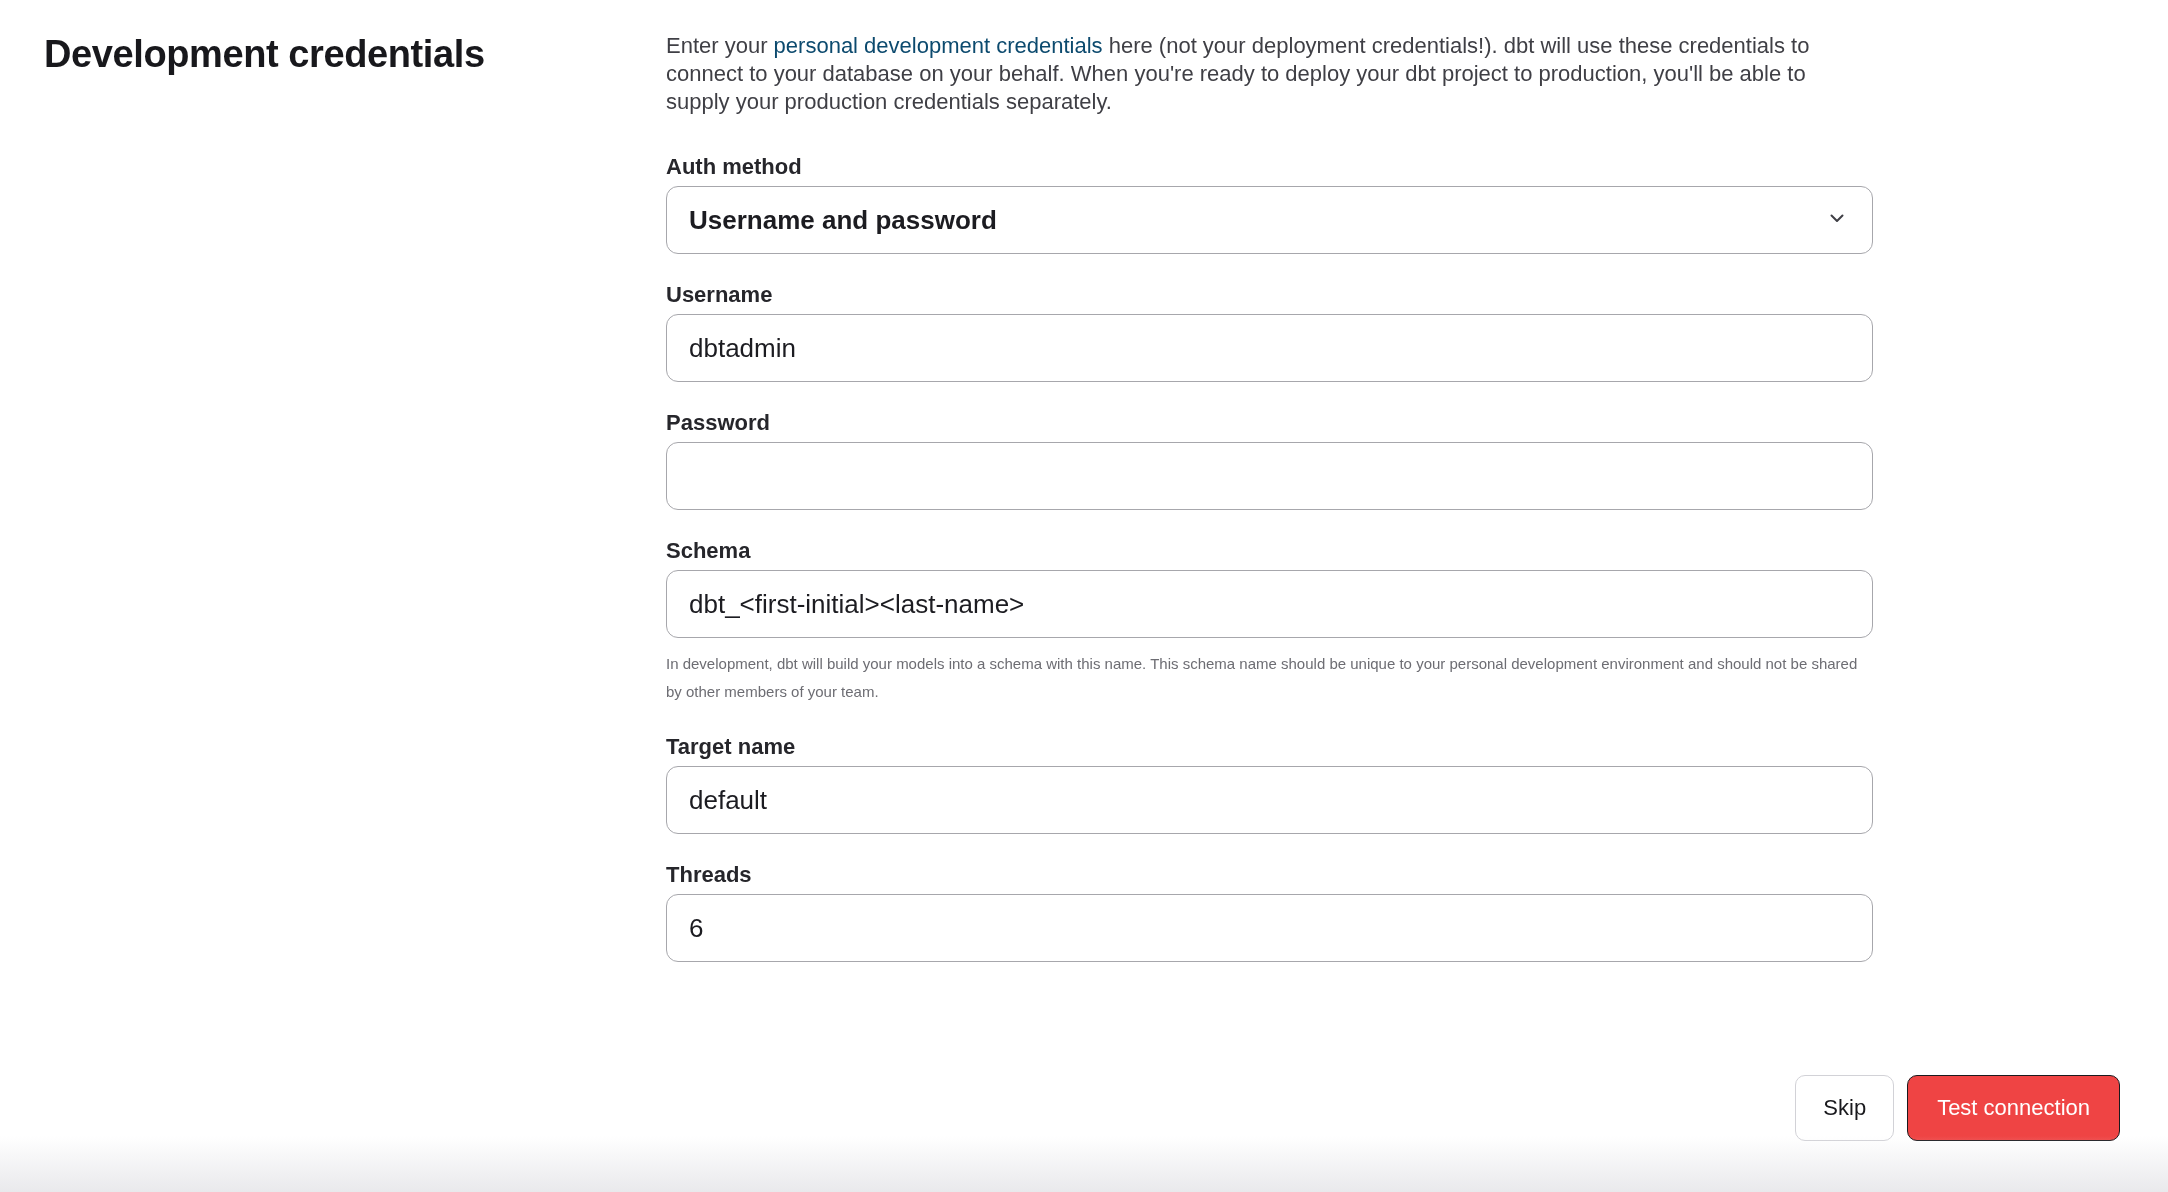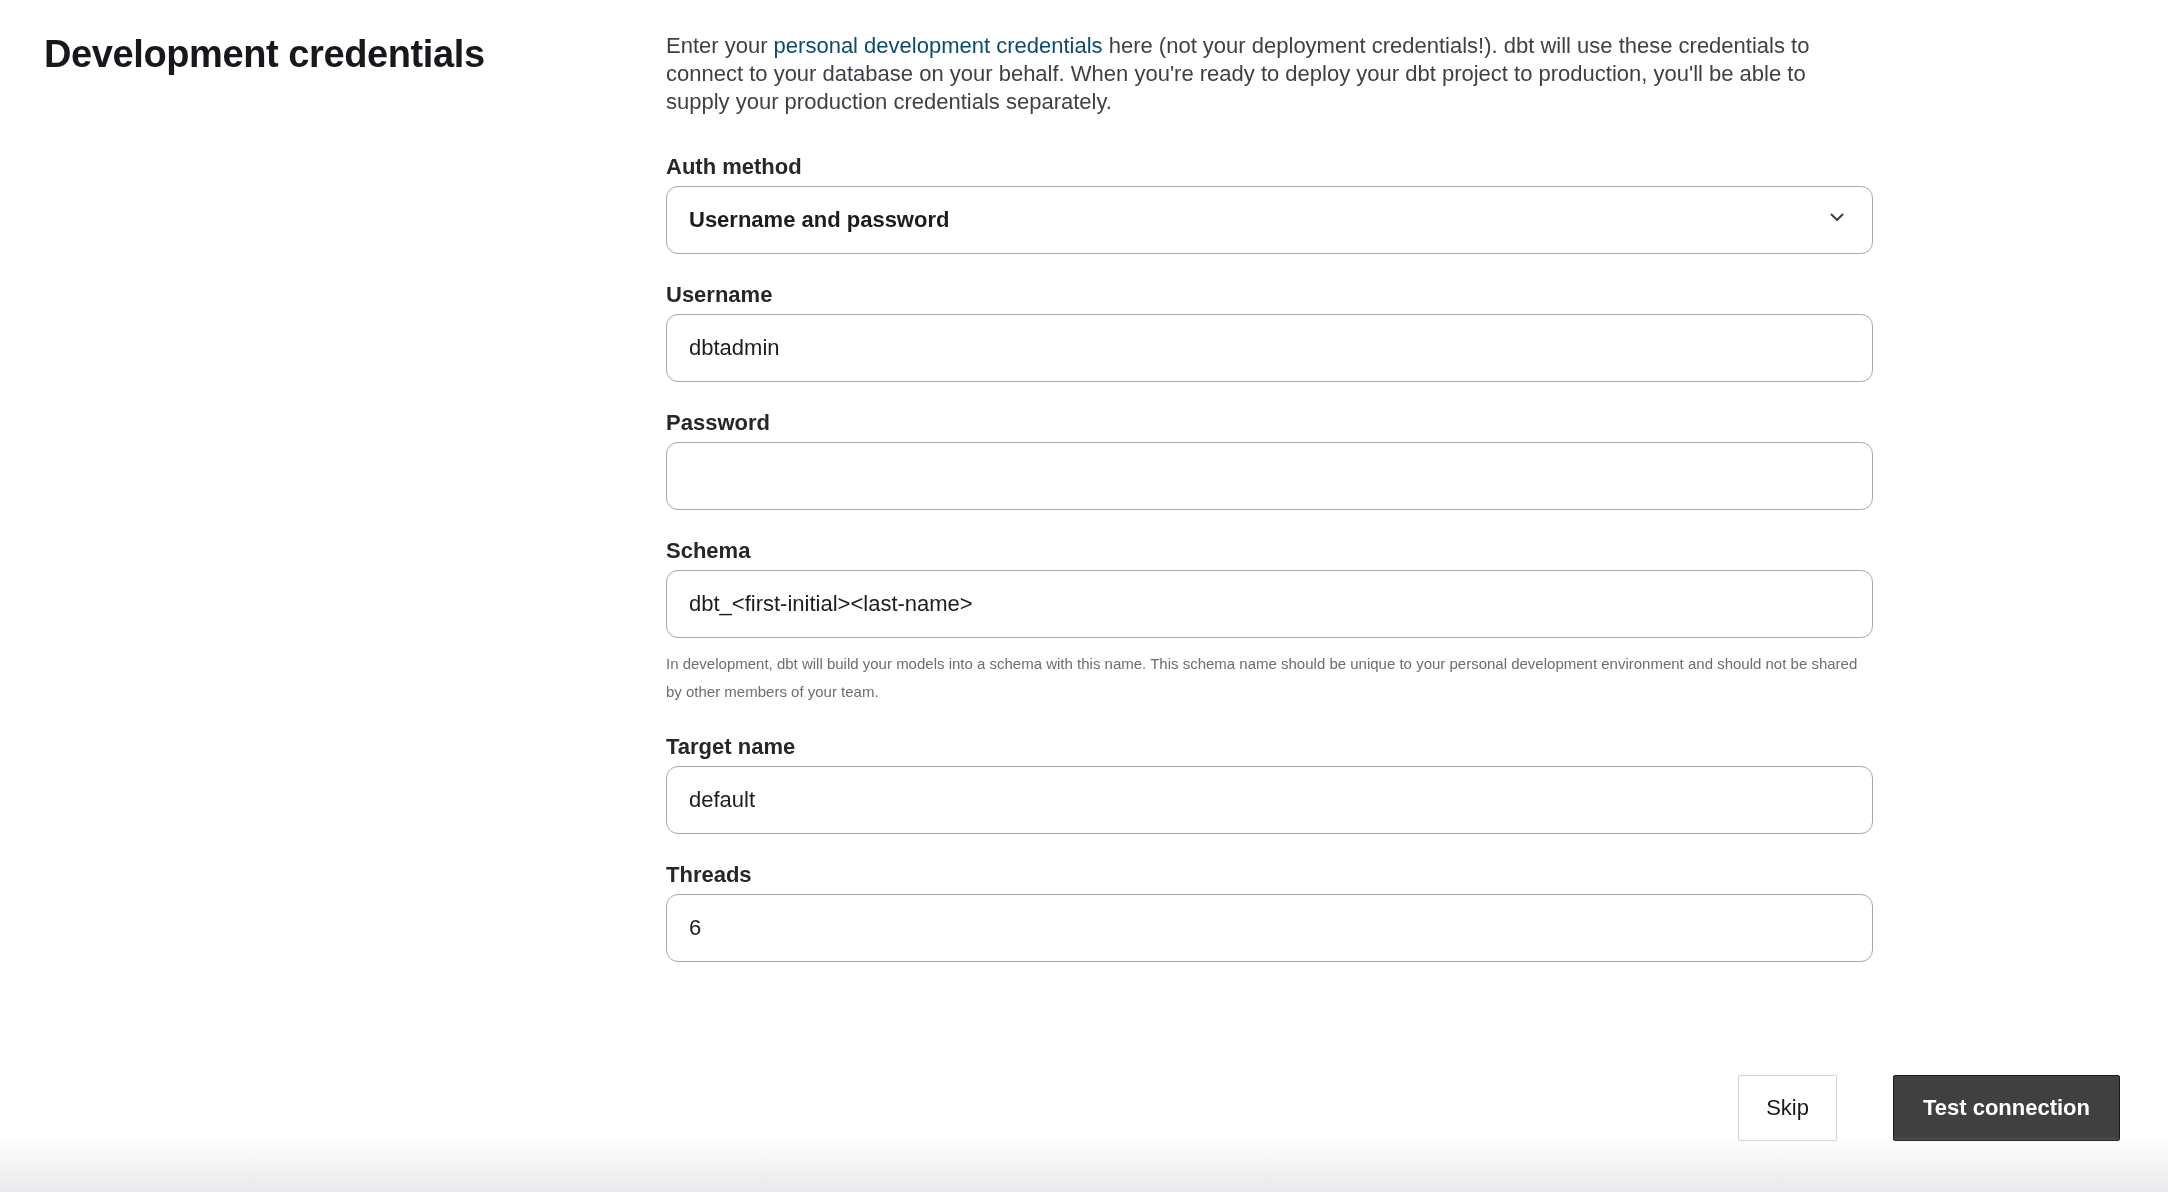--- a/index.html
+++ b/index.html
@@ -54,21 +54,21 @@
     font-weight: bold;
   }
   .text-input, .select-input {
     box-sizing: border-box;
     width: 100%;
     height: 68px;
     border: 1px solid #a7a7ac;
     border-radius: 12px;
     background: #ffffff;
     font-family: "Liberation Sans", sans-serif;
-    font-size: 22px;
+    font-size: 26px;
     color: #1c1c21;
     padding: 8px 22px;
     outline: none;
   }
   .select-input {
     display: flex;
     align-items: center;
     justify-content: space-between;
     font-weight: 600;
     cursor: pointer;
@@ -83,41 +83,40 @@
   .footer-actions {
     position: absolute;
     right: 48px;
     bottom: 51px;
     display: flex;
     gap: 13px;
     align-items: center;
   }
   .btn {
     height: 66px;
-    border-radius: 2px;
+    border-radius: 10px;
     font-family: "Liberation Sans", sans-serif;
     font-size: 22px;
     cursor: pointer;
     display: inline-flex;
     align-items: center;
     justify-content: center;
-    margin-left: 43px;
   }
   .btn-secondary {
     background: #ffffff;
     border: 1px solid #d2d2d7;
     color: #19191d;
     font-weight: 500;
     padding: 0 27px;
   }
   .btn-primary {
-    background: #404040;
+    background: #ef4444;
     border: 1px solid #1a1a1e;
     color: #ffffff;
-    font-weight: 700;
+    font-weight: 400;
     padding: 0 29px;
   }
   .bottom-shadow {
     position: absolute;
     left: 0;
     bottom: 0;
     width: 100%;
     height: 56px;
     pointer-events: none;
     background: linear-gradient(to bottom, rgba(233,233,236,0) 0%, rgba(233,233,236,0.55) 55%, #e9e9ec 100%);

